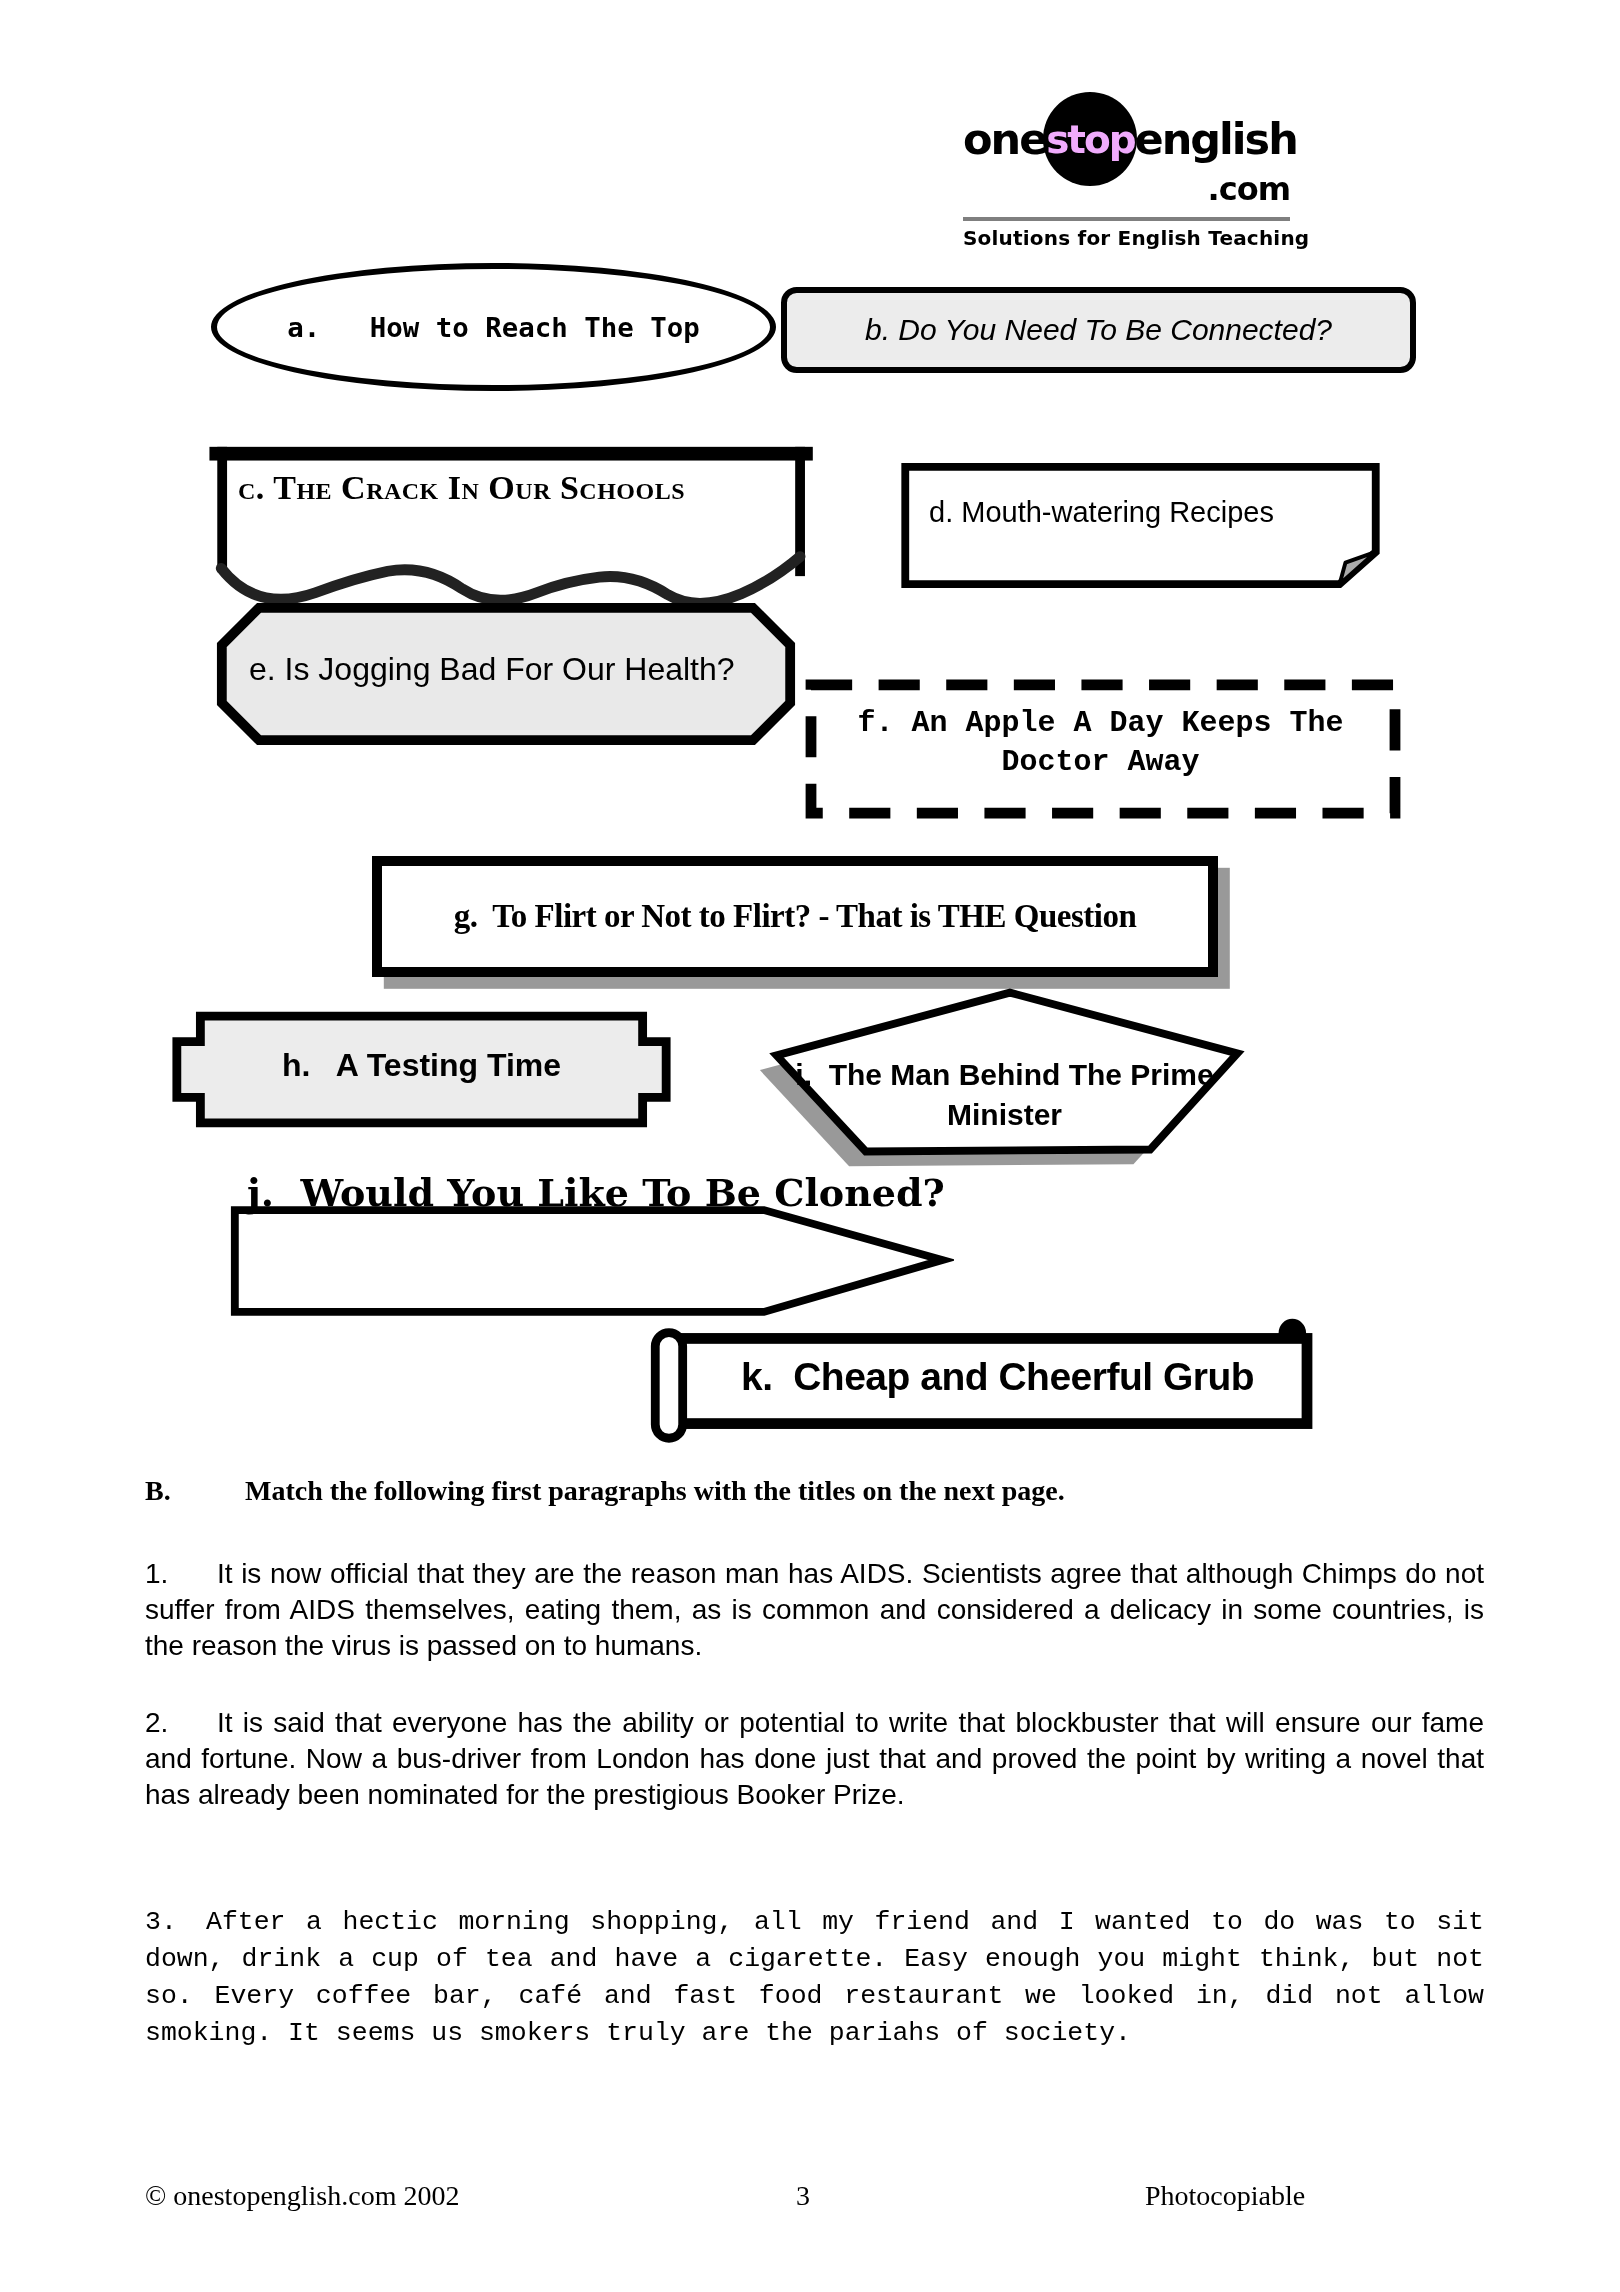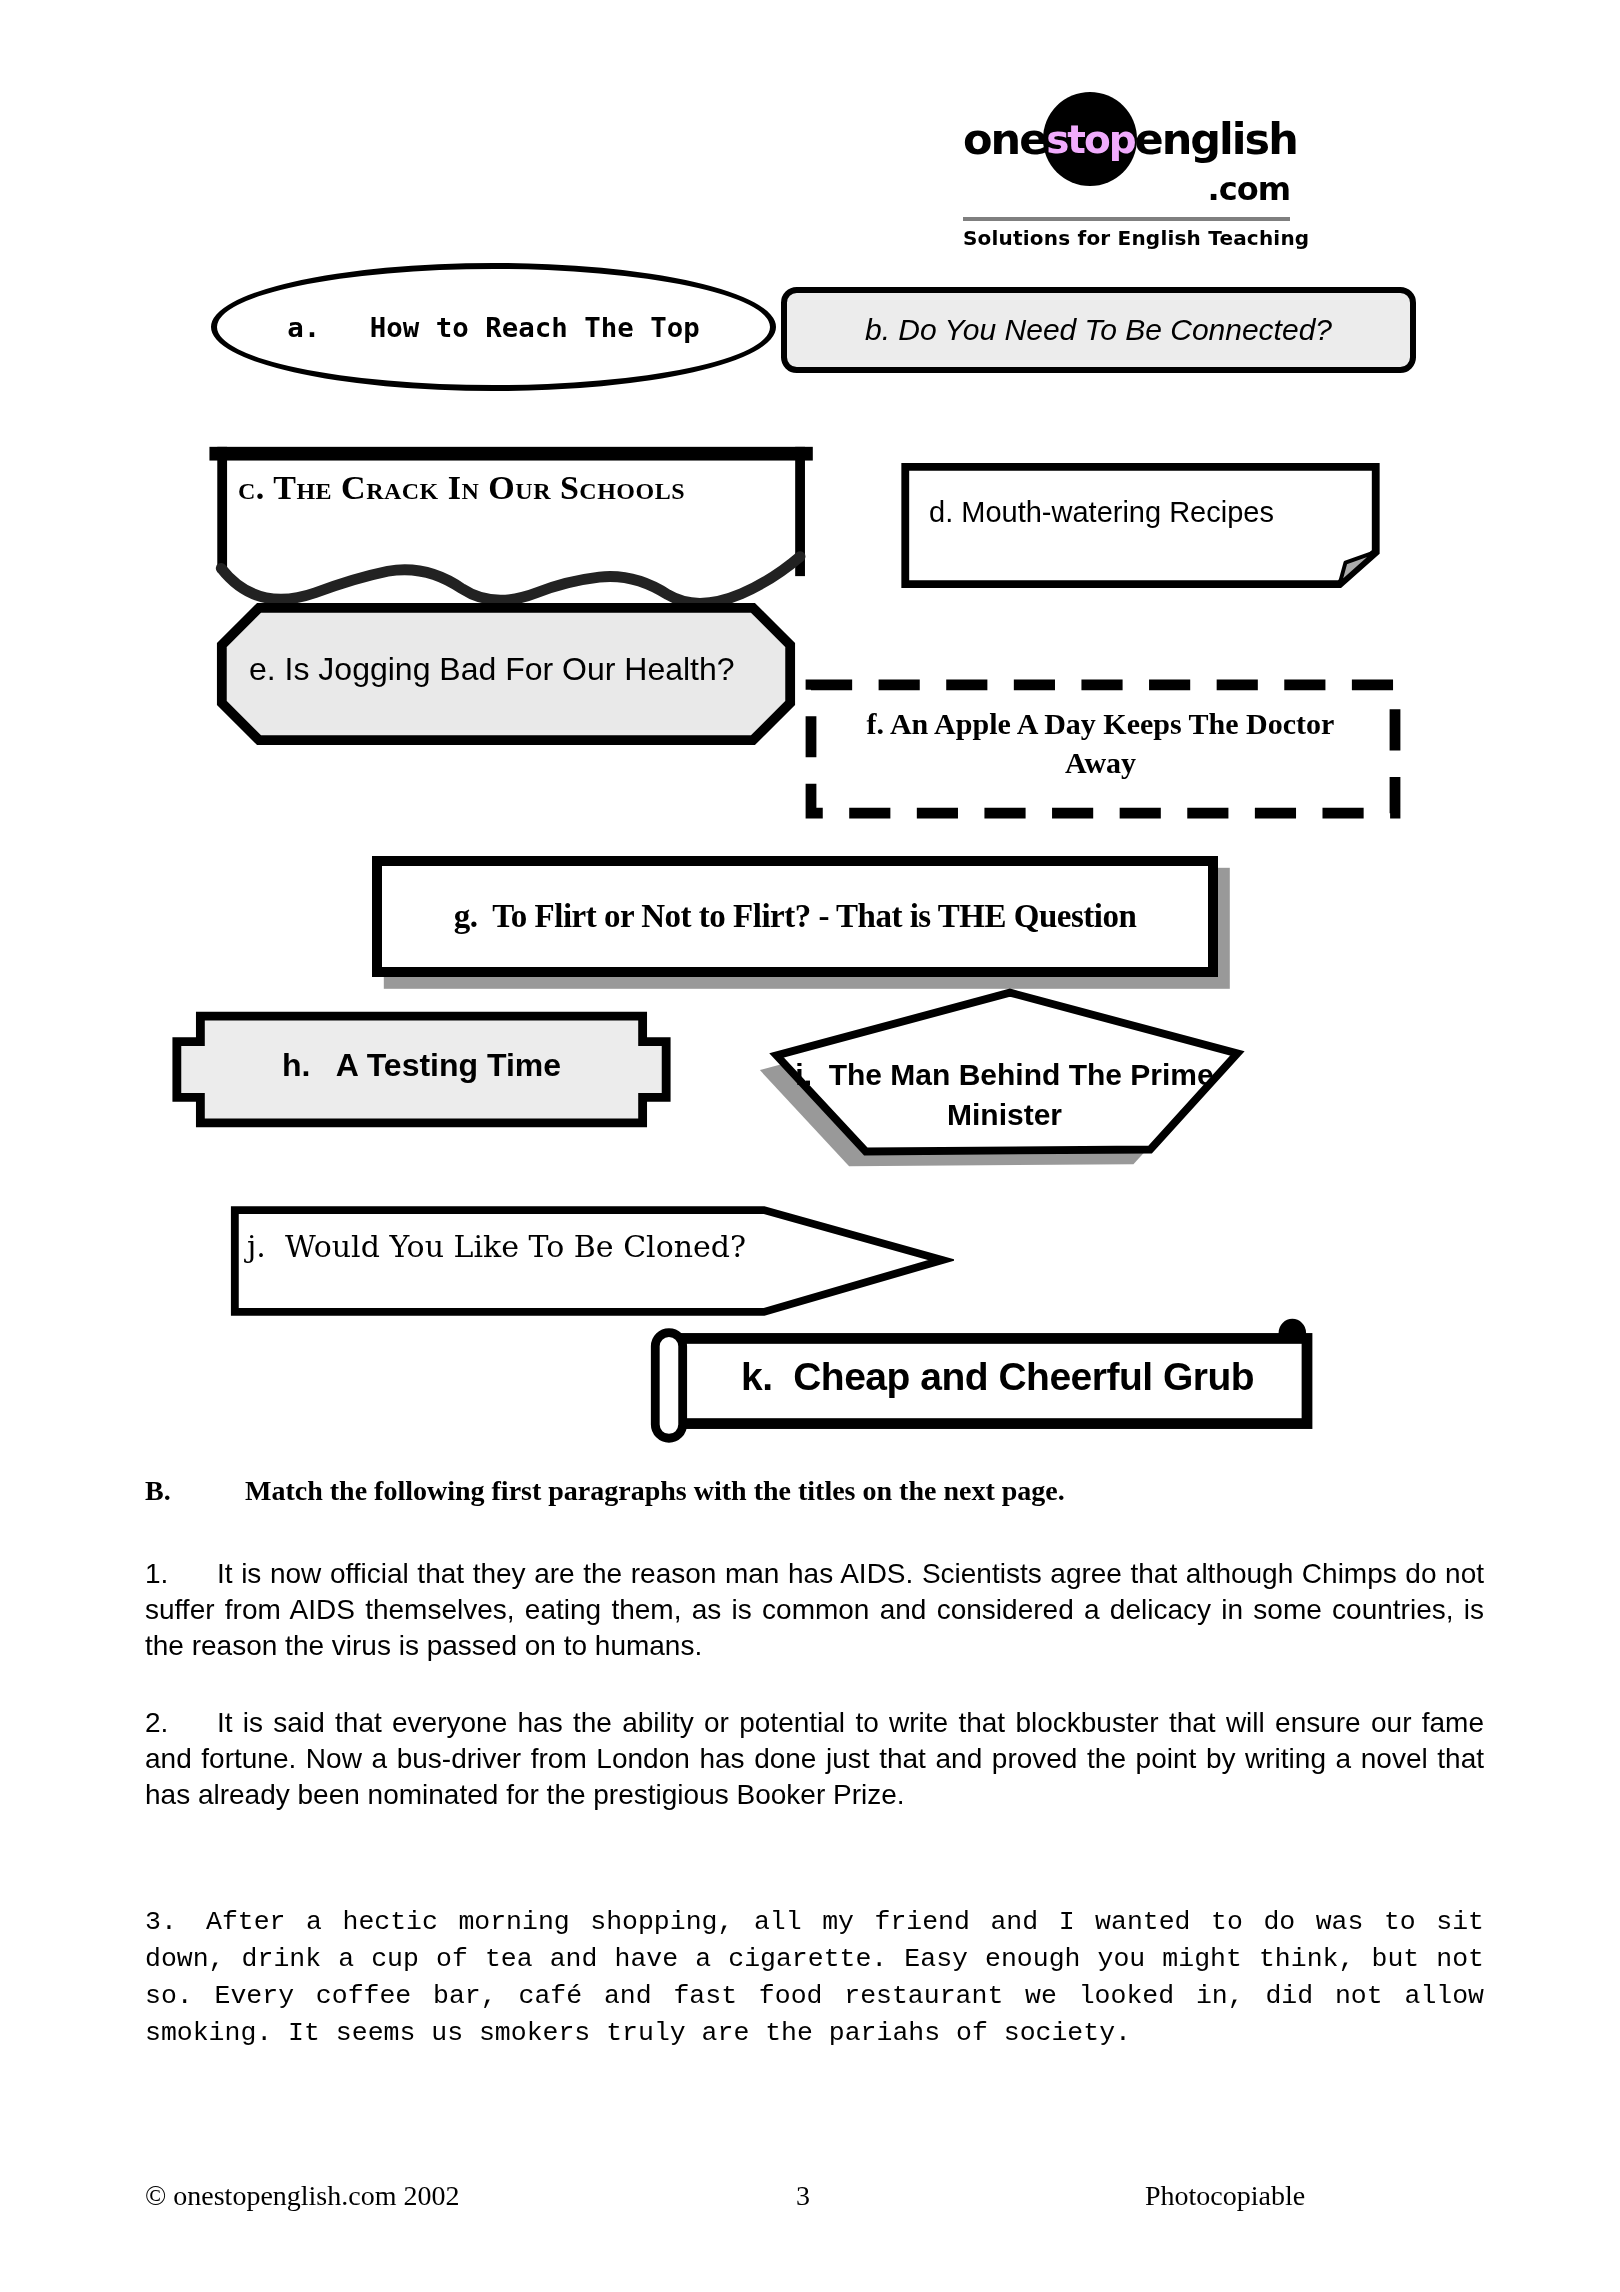--- a/index.html
+++ b/index.html
@@ -27,33 +27,33 @@
 
   .shape-b{left:781px;top:287px;width:623px;height:74px;background:#ececec;border:6.9px solid #000;
            border-radius:15.7px;display:flex;align-items:center;justify-content:center;}
   .shape-b span{font-family:"Liberation Sans",sans-serif;font-style:italic;font-size:30px;white-space:pre;}
 
   .label-c{left:238px;top:469px;width:549px;font-weight:bold;font-variant:small-caps;
            font-size:34px;letter-spacing:0.5px;font-family:"Liberation Serif",serif;}
   .label-d{left:929px;top:496px;font-family:"Liberation Sans",sans-serif;font-size:29px;white-space:pre;}
   .label-e{left:249px;top:651px;font-family:Liberation Sans, sans-serif;font-size:32px;white-space:pre;}
   .label-f{left:836px;top:704px;width:529px;text-align:center;font-weight:bold;font-size:30px;
-           line-height:39px;font-family:Liberation Serif, serif;white-space:pre-wrap;}
+           line-height:39px;font-family:Liberation Mono, monospace;white-space:pre-wrap;}
 
   .shape-g{left:372px;top:856px;width:826px;height:101px;background:#fff;border:10.8px solid #000;
            box-shadow:11.8px 11.8px 0 #999;display:flex;align-items:center;justify-content:center;}
   .shape-g span{font-family:"Liberation Serif",serif;font-weight:bold;font-size:33px;
                 letter-spacing:-0.5px;white-space:pre;}
 
   .label-h{left:169px;top:1008px;width:505px;height:115px;display:flex;align-items:center;
            justify-content:center;font-family:"Liberation Sans",sans-serif;font-weight:bold;
            font-size:32px;white-space:pre;}
   .label-i{left:779px;top:1055px;width:451px;text-align:center;font-family:"Liberation Sans",sans-serif;
            font-weight:bold;font-size:30px;line-height:40px;white-space:pre-wrap;}
-  .label-j{left:247px;top:1229px;font-family:"DejaVu Serif",serif;font-size:30px;white-space:pre;}
+  .label-j{left:247px;top:1170px;font-family:"DejaVu Serif",serif;font-size:38px;white-space:pre;font-weight:bold;}
   .label-k{left:741px;top:1355px;font-family:"Liberation Sans",sans-serif;font-weight:bold;
            font-size:39px;letter-spacing:-0.5px;white-space:pre;}
 
   
   .section-b{left:145px;top:1475px;width:1339px;font-weight:bold;font-size:28px;
              font-family:"Liberation Serif",serif;}
   .section-b .blabel{display:inline-block;width:100px;}
   .para{left:145px;width:1339px;text-align:justify;}
   .para .pnum{display:inline-block;}
   .para-sans{font-family:"Liberation Sans",sans-serif;font-size:28px;line-height:36px;}

